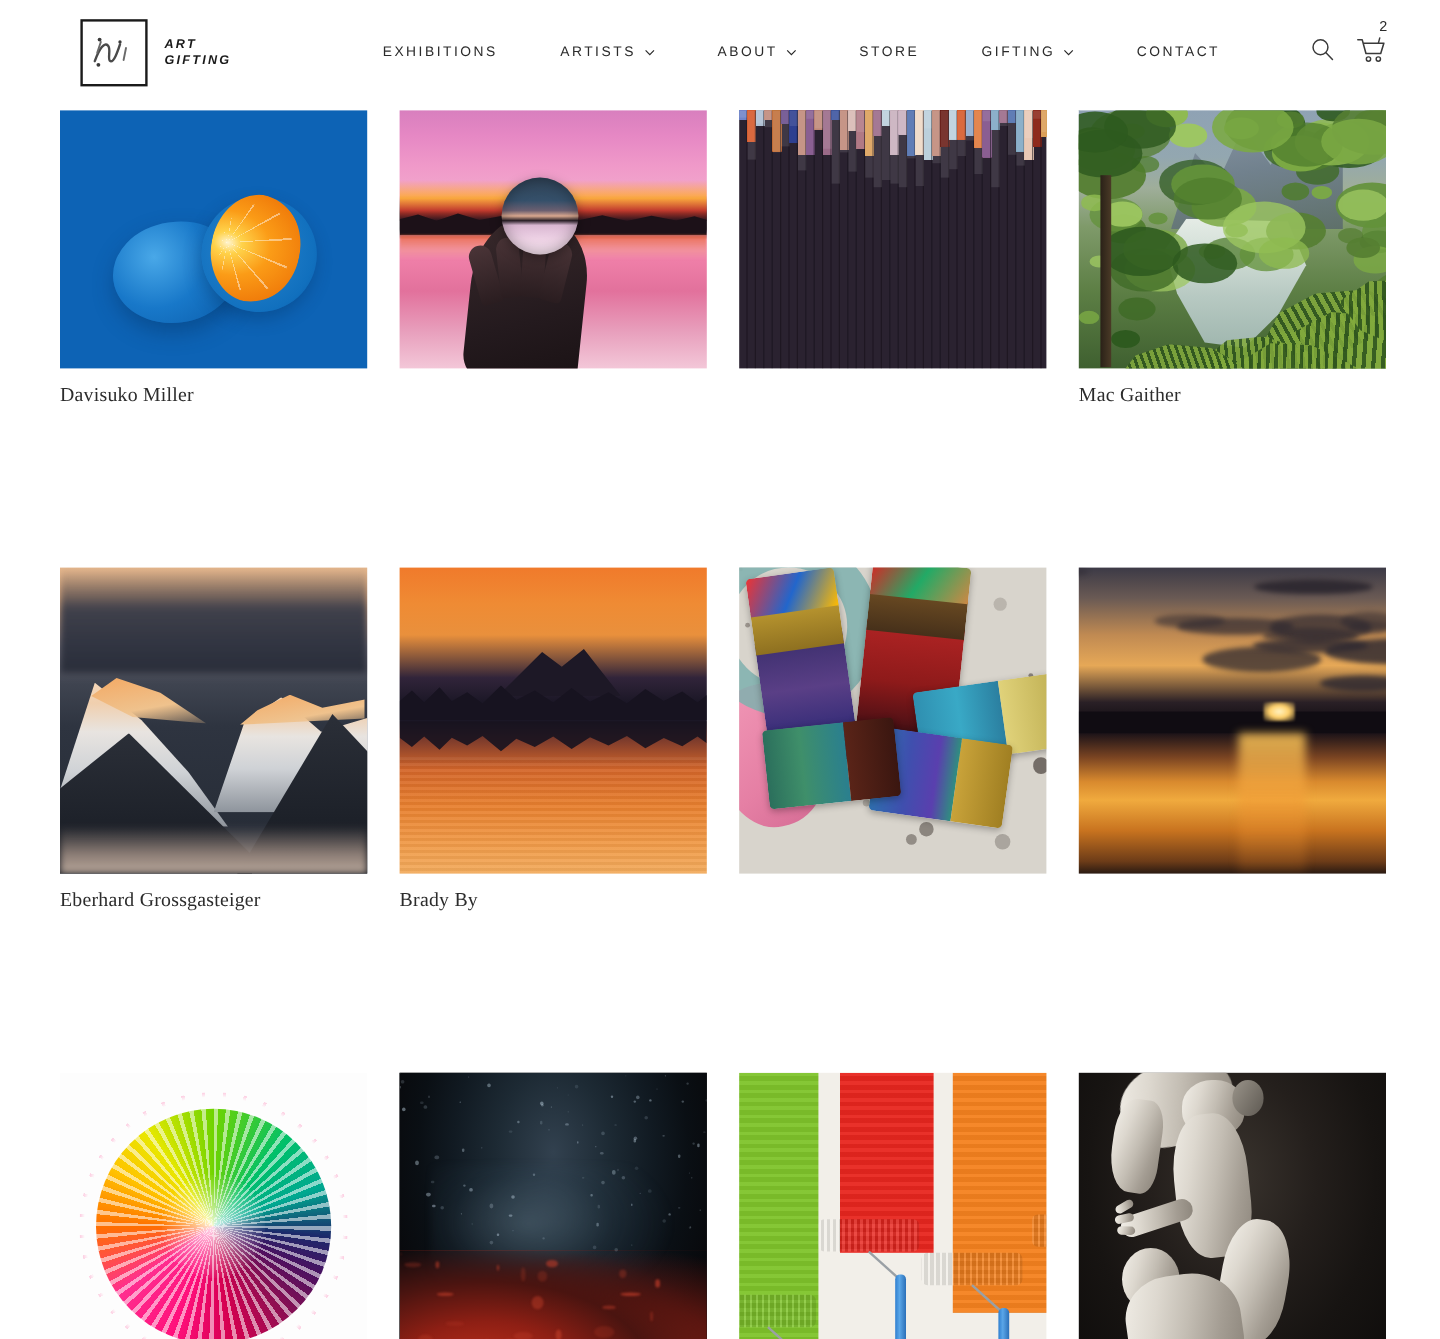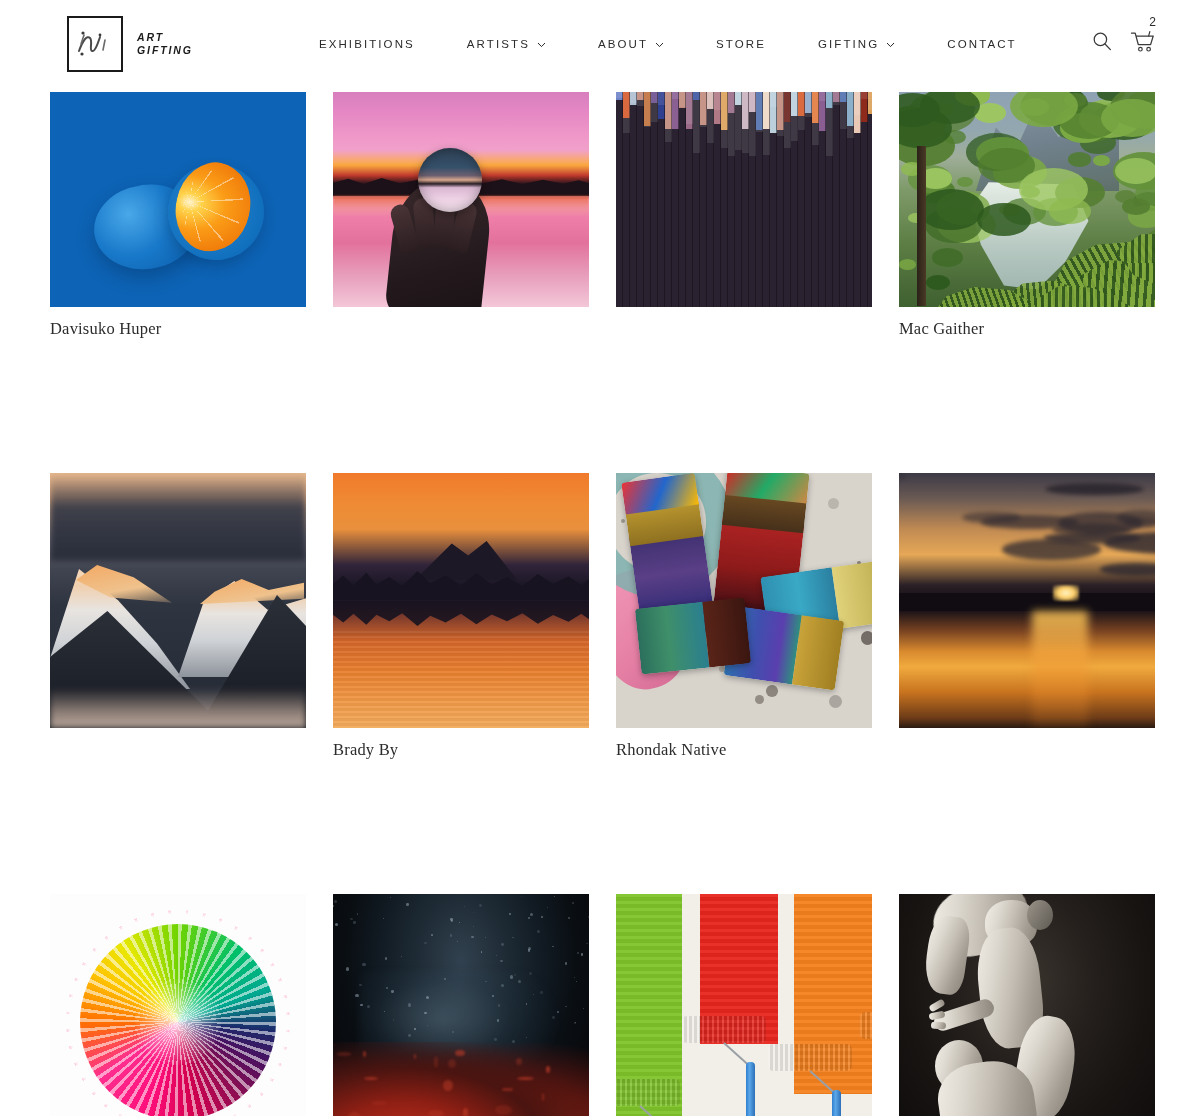--- a/index.html
+++ b/index.html
@@ -533,21 +533,21 @@
   <div class="grid-row r1">
 
     <div class="col">
       <div class="card">
         <div class="thumb art-blueorange">
           <div class="bo-whole"></div>
           <div class="bo-half"></div>
           <div class="bo-flesh"></div>
           <div class="bo-seg"></div>
         </div>
-        <div class="card-label">Davisuko Huper</div>
+        <div class="card-label">Davisuko Miller</div>
       </div>
     </div>
 
     <div class="col">
       <div class="card">
         <div class="thumb art-lensball">
           <div class="lb-glow"></div>
           <div class="lb-treeline"></div>
           <div class="lb-refl"></div>
           <div class="lb-hand"></div>
@@ -2217,20 +2217,21 @@
         <div class="thumb art-alps">
           <div class="al-cloud" style="top:0;height:88px;"></div>
           <div class="al-peak" style="left:-10px;top:96px;width:150px;height:120px;clip-path:polygon(26% 0,52% 26%,78% 62%,100% 100%,0 100%);"></div>
           <div class="al-lit" style="left:26px;top:92px;width:96px;height:44px;clip-path:polygon(22% 0,60% 28%,100% 86%,36% 74%,0 34%);"></div>
           <div class="al-peak" style="left:128px;top:108px;width:128px;height:96px;clip-path:polygon(20% 22%,44% 0,70% 30%,100% 18%,100% 100%,0 100%);"></div>
           <div class="al-lit" style="left:150px;top:106px;width:104px;height:32px;clip-path:polygon(14% 40%,40% 0,66% 34%,100% 12%,100% 62%,0 78%);"></div>
           <div class="al-dark" style="left:-30px;top:138px;width:190px;height:130px;clip-path:polygon(46% 0,100% 78%,100% 100%,0 100%,0 54%);"></div>
           <div class="al-dark" style="left:140px;top:122px;width:150px;height:146px;clip-path:polygon(58% 0,100% 46%,100% 100%,0 100%);"></div>
           <div class="al-mist"></div>
         </div>
+        <div class="card-label">Eberhard Grossgasteiger</div>
       </div>
     </div>
 
     <div class="col">
       <div class="card">
         <div class="thumb art-lake">
           <div class="lk-peak"></div>
           <div class="lk-trees"></div>
           <div class="lk-trees2"></div>
           <div class="lk-sheen"></div>
@@ -2286,21 +2287,20 @@
             </div>
             <div class="br" style="position: absolute; left: 112px; top: 140px; width: 112px; height: 70px; transform: rotate(8deg); overflow: hidden;">
               <div style="position: absolute; left: 0px; top: 0px; width: 62%; height: 100%; background: linear-gradient(90deg, rgb(46, 111, 174), rgb(63, 79, 174) 40%, rgb(90, 63, 174) 75%, rgb(47, 143, 127)), repeating-linear-gradient(rgba(255, 255, 255, 0.16) 0px, rgba(255, 255, 255, 0.16) 2px, rgba(0, 0, 0, 0.14) 2px, rgba(0, 0, 0, 0.14) 4px);"></div>
               <div style="position: absolute; right: 0px; top: 0px; width: 38%; height: 100%; background: linear-gradient(90deg, rgb(201, 163, 58), rgb(160, 127, 34));"></div>
             </div>
             <div class="br" style="position: absolute; left: 22px; top: 130px; width: 110px; height: 66px; transform: rotate(-6deg); overflow: hidden;">
               <div style="position: absolute; left: 0px; top: 0px; width: 62%; height: 100%; background: linear-gradient(90deg, rgb(43, 111, 92), rgb(63, 143, 106) 45%, rgb(42, 127, 143)), repeating-linear-gradient(rgba(255, 255, 255, 0.16) 0px, rgba(255, 255, 255, 0.16) 2px, rgba(0, 0, 0, 0.14) 2px, rgba(0, 0, 0, 0.14) 4px);"></div>
               <div style="position: absolute; right: 0px; top: 0px; width: 38%; height: 100%; background: linear-gradient(90deg, rgb(90, 36, 24), rgb(58, 22, 16));"></div>
             </div>
           </div>
-        <div class="card-label">Rhondak Native</div>
       </div>
     </div>
 
     <div class="col">
       <div class="card">
         <div class="thumb art-sunset2" id="sunset2-canvas">
           <div class="s2-land"></div>
           <div class="s2-sun"></div>
           <div class="s2-path"></div>
         <div class="s2-cloud" style="width: 28px; height: 7px; left: -20px; top: 0px; opacity: 0.45;"></div>

